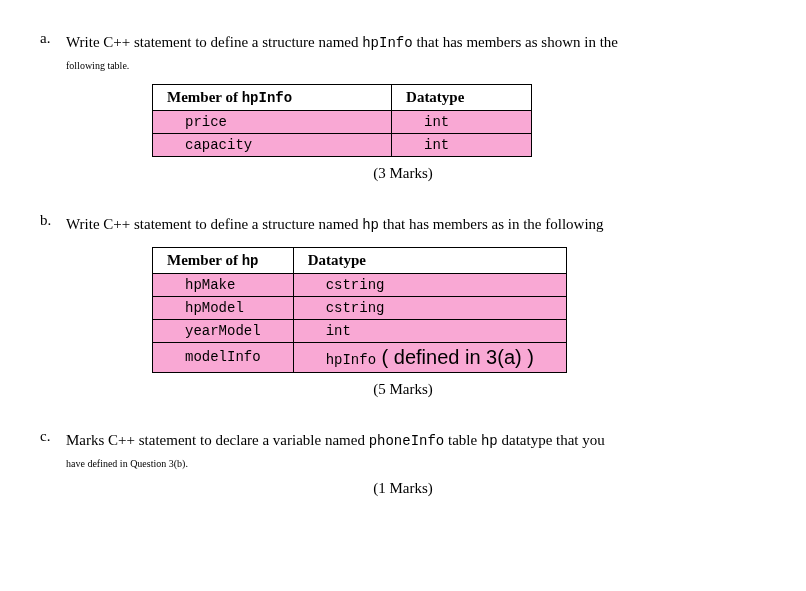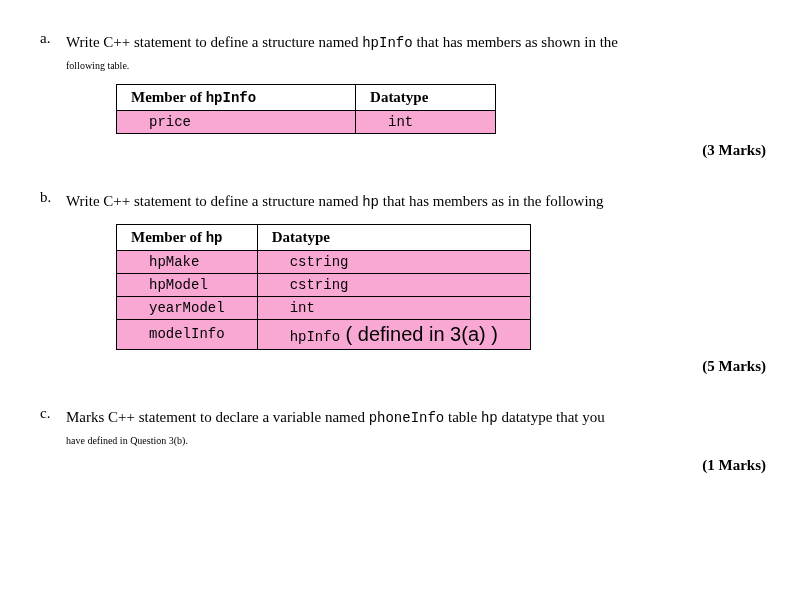--- a/index.html
+++ b/index.html
@@ -39,21 +39,21 @@
       line-height: 1.6;
       flex: 1;
     }
 
     .question-text .code-inline {
       font-family: "Courier New", Courier, monospace;
       font-size: 14px;
     }
 
     .table-container {
-      margin-left: 76px;
+      margin-left: 112px;
       margin-top: 10px;
       margin-bottom: 8px;
     }
 
     .data-table {
       border-collapse: collapse;
       min-width: 380px;
     }
 
     .data-table th {
@@ -73,23 +73,23 @@
 
     .data-table td {
       border: 1px solid #000;
       padding: 3px 32px;
       font-family: "Courier New", Courier, monospace;
       font-size: 14px;
       background: #f9a8d4;
     }
 
     .marks {
-      text-align: right;
+      text-align: center;
       font-size: 15px;
-      font-weight: bold;
+      font-weight: normal;
       margin-top: 6px;
       margin-bottom: 10px;
     }
 
     .continuation-line {
       margin-left: 26px;
       font-size: 10px;
       line-height: 1.6;
       margin-bottom: 8px;
     }
@@ -112,20 +112,24 @@
         <tr>
           <th>
             <span>Member of </span><span class="code-inline">hpInfo</span>
           </th>
           <th>Datatype</th>
         </tr>
       </thead>
       <tbody>
         <tr>
           <td>price</td>
+          <td>int</td>
+        </tr>
+        <tr>
+          <td>capacity</td>
           <td>int</td>
         </tr>
       </tbody>
     </table>
   </div>
 
   <div class="marks">(3 Marks)</div>
 </div>
 
 <div class="question-block">

